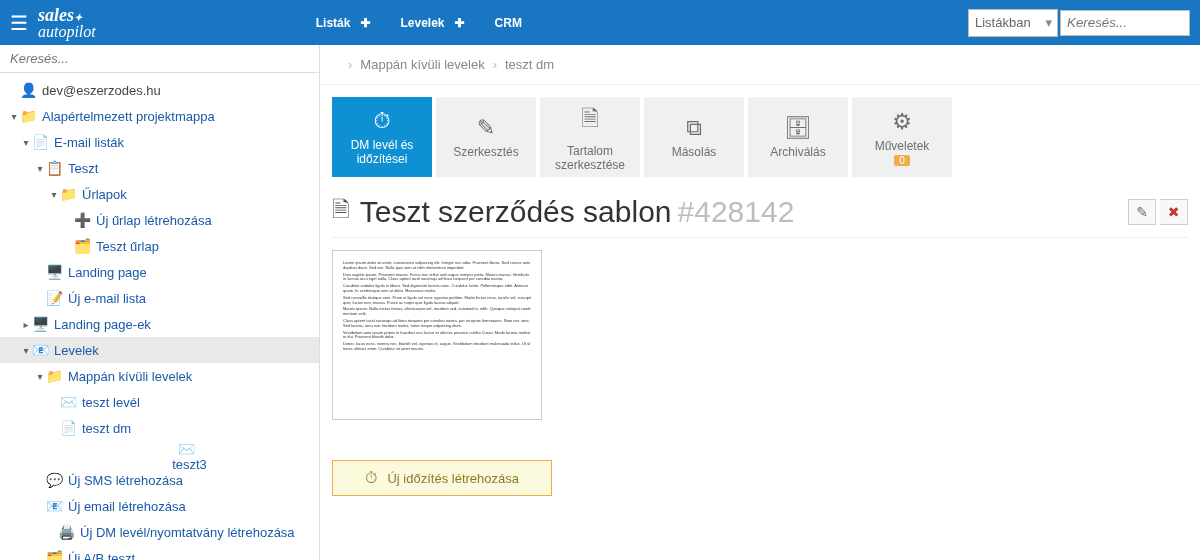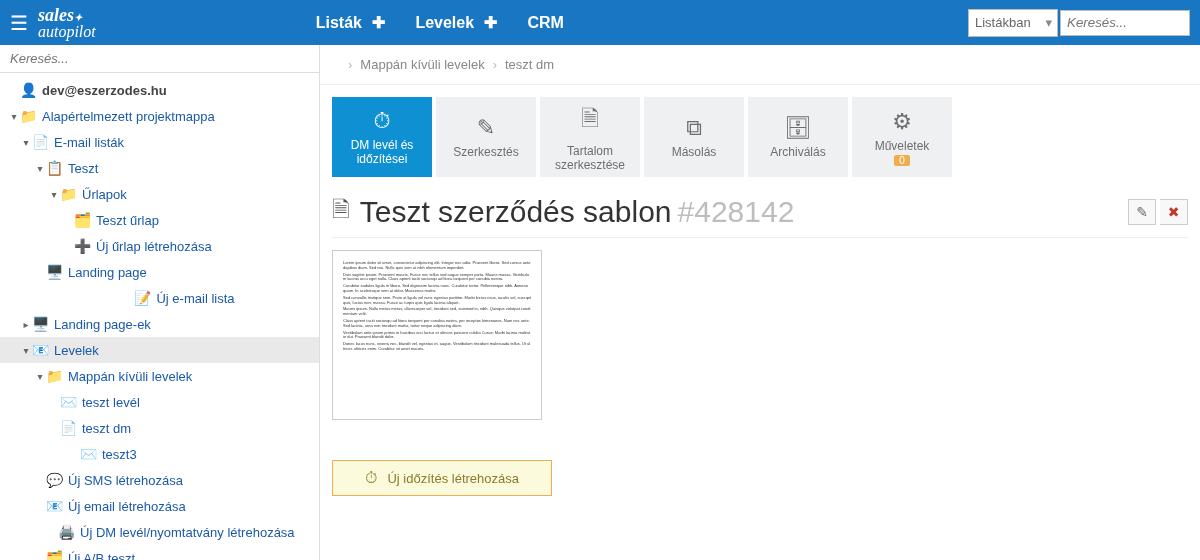--- a/index.html
+++ b/index.html
@@ -23,21 +23,21 @@
   .menu-icon { font-size: 20px; margin-right: 10px; cursor: pointer; }
   .logo {
     font-style: italic;
     font-family: cursive;
     font-size: 18px;
     line-height: 1;
     margin-right: 220px;
   }
   .logo .sales { font-weight: bold; }
   .logo .auto { font-size: 16px; }
-  .topnav { display: flex; gap: 30px; font-weight: bold; font-size: 16px; }
+  .topnav { display: flex; gap: 30px; font-weight: bold; font-size: 12px; }
   .topnav .navitem { display: flex; align-items: center; gap: 10px; cursor: pointer; }
   .spacer { flex: 1; }
   .scope-select {
     background: #fff;
     color: #666;
     height: 28px;
     padding: 2px 20px 2px 6px;
     border: 1px solid #bbb;
     position: relative;
     min-width: 90px;
@@ -83,21 +83,21 @@
     height: 26px;
     padding-right: 8px;
     color: #333;
     cursor: pointer;
     white-space: nowrap;
   }
   .tree-row.selected { background: #e9e9e9; }
   .tree-row .caret { width: 12px; text-align: center; color: #666; font-size: 10px; }
   .tree-row .ico { width: 18px; text-align: center; margin-right: 4px; font-size: 14px; }
   .tree-row .lbl { color: #1a5aa8; }
-  .tree-row.plain .lbl { color: #444; font-weight: bold; }
+  .tree-row.plain .lbl { color: #444; }
   .ico-user::before { content: "👤"; }
   .ico-folder { color: #1976c3; }
   .ico-folder::before { content: "📁"; }
   .ico-page { color: #1976c3; }
   .ico-page::before { content: "📄"; }
   .ico-orange { color: #f28c28; }
   .ico-orange::before { content: "📋"; }
   .ico-form::before { content: "🗂️"; }
   .ico-addform { color: #2e9e5b; }
   .ico-addform::before { content: "➕"; }
@@ -261,34 +261,34 @@
           <span class="ico ico-orange"></span>
           <span class="lbl">Teszt</span>
         </div>
       <div class="tree-row" style="padding-left:48px;">
           <span class="caret">▾</span>
           <span class="ico ico-folder"></span>
           <span class="lbl">Űrlapok</span>
         </div>
       <div class="tree-row" style="padding-left:62px;">
           <span class="caret"></span>
+          <span class="ico ico-addform"></span>
+          <span class="lbl">Új űrlap létrehozása</span>
+        </div>
+      <div class="tree-row" style="padding-left:62px;">
+          <span class="caret"></span>
           <span class="ico ico-form"></span>
           <span class="lbl">Teszt űrlap</span>
         </div>
-      <div class="tree-row" style="padding-left:62px;">
-          <span class="caret"></span>
-          <span class="ico ico-addform"></span>
-          <span class="lbl">Új űrlap létrehozása</span>
-        </div>
       <div class="tree-row" style="padding-left:34px;">
           <span class="caret"></span>
           <span class="ico ico-land"></span>
           <span class="lbl">Landing page</span>
         </div>
-      <div class="tree-row" style="padding-left:46px;justify-content:center;">
+      <div class="tree-row" style="padding-left:34px;">
           <span class="caret"></span>
           <span class="ico ico-pluslist"></span>
           <span class="lbl">Új e-mail lista</span>
         </div>
       <div class="tree-row" style="padding-left:20px;">
           <span class="caret">▸</span>
           <span class="ico ico-land"></span>
           <span class="lbl">Landing page-ek</span>
         </div>
       <div class="tree-row selected" style="padding-left:20px;">
@@ -304,21 +304,21 @@
       <div class="tree-row" style="padding-left:48px;">
           <span class="caret"></span>
           <span class="ico ico-envelope"></span>
           <span class="lbl">teszt levél</span>
         </div>
       <div class="tree-row" style="padding-left:48px;">
           <span class="caret"></span>
           <span class="ico ico-page"></span>
           <span class="lbl">teszt dm</span>
         </div>
-      <div class="tree-row" style="padding-left:68px;">
+      <div class="tree-row" style="padding-left:68px;flex-direction:column;">
           <span class="caret"></span>
           <span class="ico ico-envelope"></span>
           <span class="lbl">teszt3</span>
         </div>
       <div class="tree-row" style="padding-left:34px;">
           <span class="caret"></span>
           <span class="ico ico-sms"></span>
           <span class="lbl">Új SMS létrehozása</span>
         </div>
       <div class="tree-row" style="padding-left:34px;">

